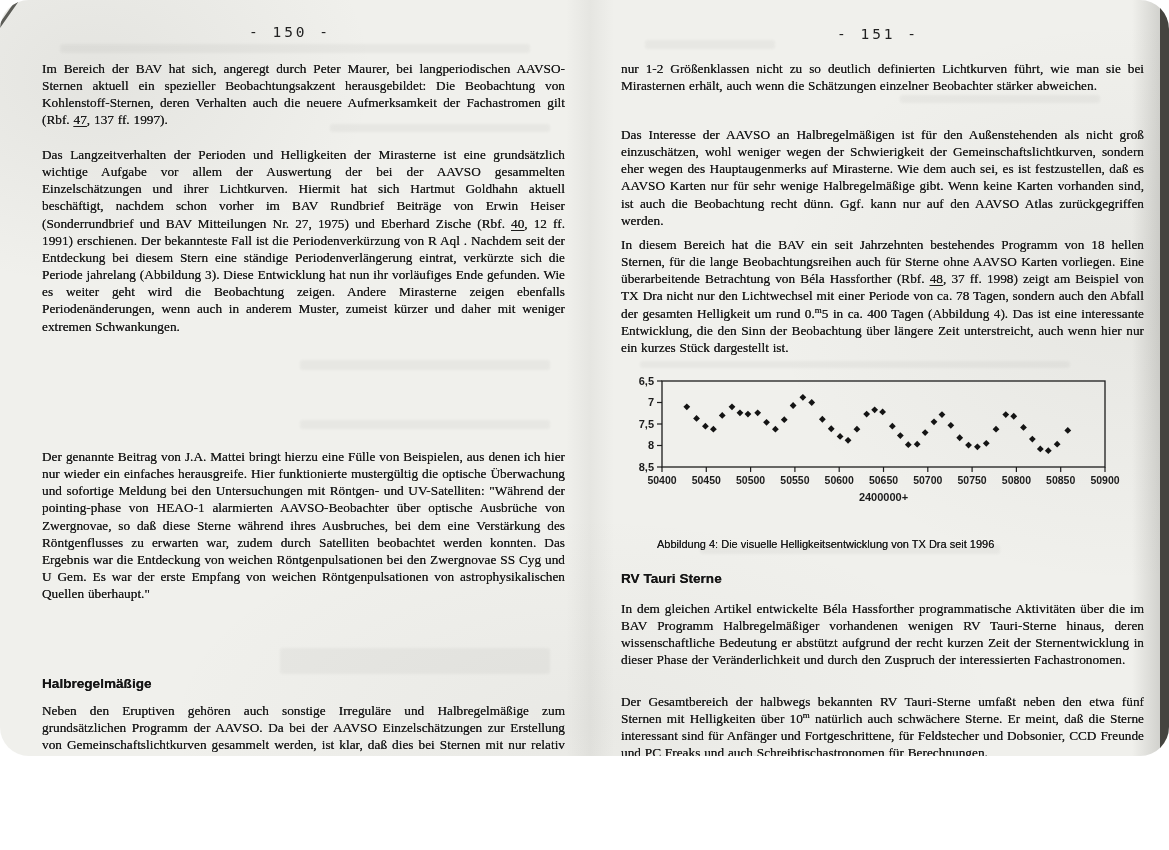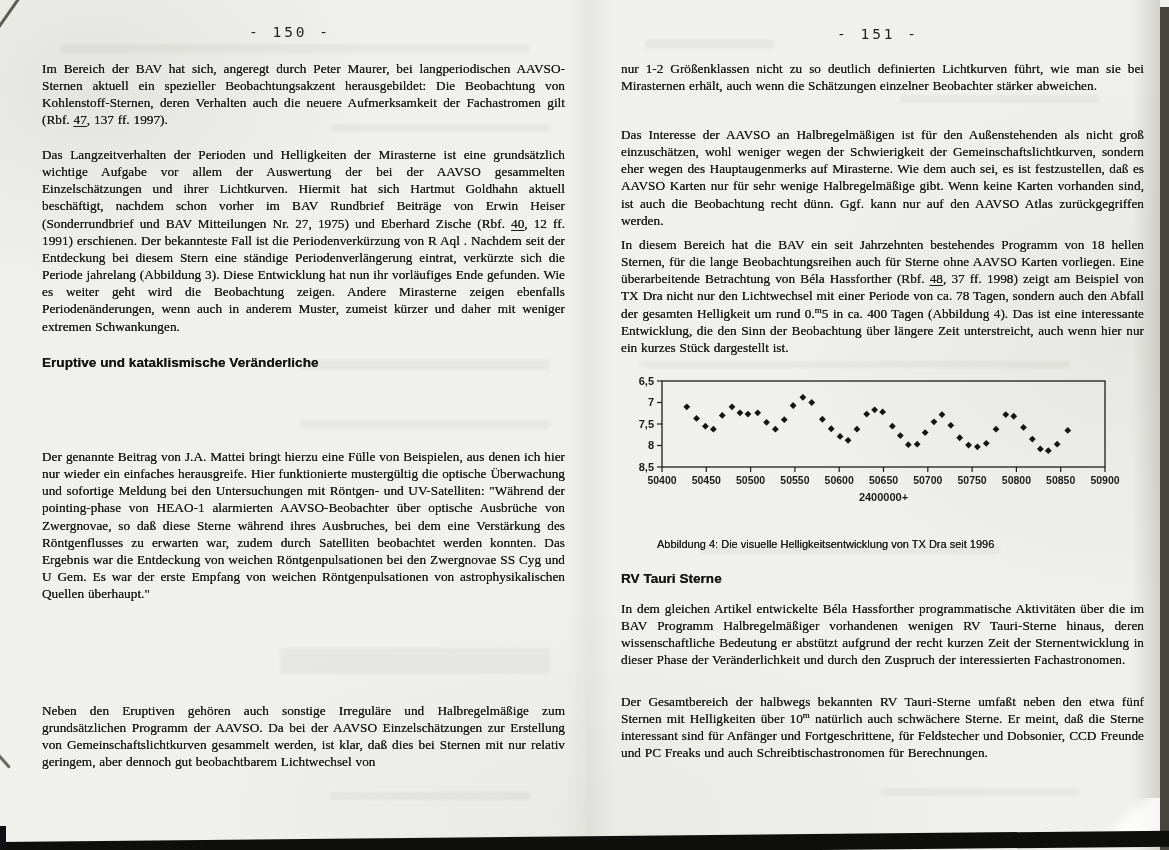--- a/index.html
+++ b/index.html
@@ -1,23 +1,23 @@
 <!DOCTYPE html>
 <html><head>
 <meta charset="utf-8">
 <style>
   html,body{margin:0;padding:0;}
   .scan{
-    position:relative;width:1169px;height:850px;overflow:hidden;
+    position:relative;width:1169px;height:756px;overflow:hidden;
     background:
       radial-gradient(ellipse 400px 300px at 8% 10%, rgba(120,120,115,0.10), transparent 70%),
       radial-gradient(ellipse 500px 400px at 96% 40%, rgba(120,120,115,0.08), transparent 70%),
       radial-gradient(ellipse 600px 300px at 50% 96%, rgba(120,120,115,0.06), transparent 70%),
       #f0f0ec;
-    font-family:"Liberation Sans", sans-serif;color:#1b1b1b;
+    font-family:"Liberation Sans", sans-serif;color:#1b1b1b;border-radius:29px;
   }
   .gutter{position:absolute;left:566px;top:0;width:48px;height:100%;
     background:linear-gradient(90deg, transparent, rgba(90,90,85,0.07) 50%, transparent);}
   .pagenum{position:absolute;font-family:"DejaVu Sans Mono", monospace;font-size:14.5px;
     letter-spacing:3px;text-align:center;color:#222;}
   .body-p{position:absolute;font-size:13.3px;line-height:17.15px;text-align:justify;
     color:#1b1b1b;text-shadow:0 0 .35px #2a2a2a;word-spacing:0.5px;margin:0;font-family:Liberation Serif, serif;}
   .hd{position:absolute;font-size:13.6px;font-weight:700;color:#151515;
     text-shadow:0 0 .4px #2a2a2a;margin:0;}
   .lp{left:42px;width:523px;}
@@ -60,26 +60,26 @@
   <div class="ghost" style="top:361px;left:640px;width:430px;height:7px;"></div>
   <div class="ghost" style="top:545px;left:700px;width:300px;height:9px;"></div>
   <div class="ghost" style="top:788px;left:880px;width:200px;height:8px;"></div>
 
   <div class="pagenum" style="top:24px;left:230px;width:120px;">- 150 -</div>
 
   <p class="body-p lp" style="top:60px;"><span>Im Bereich der BAV  hat sich, angeregt durch Peter Maurer, bei langperiodischen AAVSO-Sternen aktuell ein spezieller Beobachtungsakzent herausgebildet: Die Beobachtung von Kohlenstoff-Sternen, deren Verhalten auch die neuere Aufmerksamkeit der Fachastromen gilt (Rbf. </span><span class="u">47</span><span>, 137 ff. 1997).</span></p>
 
   <p class="body-p lp" style="top:146px;"><span>Das Langzeitverhalten der Perioden und Helligkeiten der Mirasterne ist eine grundsätzlich wichtige Aufgabe vor allem der Auswertung der bei der AAVSO gesammelten Einzelschätzungen und ihrer Lichtkurven. Hiermit hat sich Hartmut Goldhahn aktuell beschäftigt, nachdem schon vorher im BAV Rundbrief Beiträge von Erwin Heiser (Sonderrundbrief und BAV Mitteilungen Nr. 27, 1975) und Eberhard Zische (Rbf. </span><span class="u">40</span><span>, 12 ff. 1991) erschienen. Der bekannteste Fall ist die Periodenverkürzung von R Aql . Nachdem seit der Entdeckung bei diesem Stern eine ständige Periodenverlängerung eintrat, verkürzte sich die Periode jahrelang (Abbildung 3). Diese Entwicklung hat nun ihr vorläufiges Ende gefunden. Wie es weiter geht wird die Beobachtung zeigen. Andere Mirasterne zeigen ebenfalls Periodenänderungen, wenn auch in anderem Muster, zumeist kürzer und daher mit weniger extremen Schwankungen.</span></p>
 
-  <h3 class="hd lp" style="top:355px;">Eruptive und kataklismische Veränderliche</h3>
 
 
   <p class="body-p lp" style="top:448px;">Der genannte Beitrag von J.A. Mattei bringt hierzu eine Fülle von Beispielen, aus denen ich hier nur wieder ein einfaches herausgreife. Hier funktionierte mustergültig die optische Überwachung und sofortige Meldung bei den Untersuchungen mit Röntgen- und UV-Satelliten: "Während der pointing-phase von HEAO-1 alarmierten AAVSO-Beobachter über optische Ausbrüche von Zwergnovae, so daß diese Sterne während ihres Ausbruches, bei dem eine Verstärkung des Röntgenflusses zu erwarten war, zudem durch Satelliten beobachtet werden konnten. Das Ergebnis war die Entdeckung von weichen Röntgenpulsationen bei den Zwergnovae SS Cyg und U  Gem. Es war der erste Empfang von weichen Röntgenpulsationen von astrophysikalischen Quellen überhaupt."</p>
 
 
+  <h3 class="hd lp" style="top:676px;">Halbregelmäßige</h3>
 
   <p class="body-p lp" style="top:702px;">Neben den Eruptiven gehören auch sonstige Irreguläre und Halbregelmäßige zum grundsätzlichen Programm der AAVSO. Da bei der AAVSO Einzelschätzungen zur Erstellung von Gemeinschaftslichtkurven gesammelt werden, ist klar, daß dies bei Sternen mit nur relativ geringem, aber dennoch gut beobachtbarem Lichtwechsel von</p>
 
   <div class="pagenum" style="top:26px;left:818px;width:120px;">- 151 -</div>
 
   <p class="body-p rp" style="top:60px;">nur 1-2 Größenklassen nicht zu so deutlich definierten Lichtkurven führt, wie man sie bei Mirasternen erhält, auch wenn die Schätzungen einzelner Beobachter stärker abweichen.</p>
 
   <p class="body-p rp" style="top:126px;">Das Interesse der AAVSO an Halbregelmäßigen ist für den Außenstehenden als nicht groß einzuschätzen, wohl weniger wegen der Schwierigkeit der Gemeinschaftslichtkurven, sondern eher wegen des Hauptaugenmerks auf  Mirasterne. Wie dem auch sei, es ist festzustellen, daß es AAVSO Karten nur für sehr wenige Halbregelmäßige gibt. Wenn keine Karten vorhanden sind, ist auch die Beobachtung recht dünn. Ggf. kann nur auf den AAVSO Atlas zurückgegriffen werden.</p>
 
   <p class="body-p rp" style="top:236px;"><span>In diesem Bereich hat die BAV ein seit Jahrzehnten bestehendes Programm von 18 hellen Sternen, für die lange Beobachtungsreihen auch für Sterne ohne AAVSO Karten vorliegen. Eine überarbeitende Betrachtung von Béla Hassforther (Rbf. </span><span class="u">48</span><span>, 37 ff. 1998) zeigt am Beispiel von TX Dra nicht nur den Lichtwechsel mit einer Periode von ca. 78 Tagen, sondern auch den Abfall der gesamten Helligkeit um rund 0.</span><sup class="m">m</sup><span>5 in ca. 400 Tagen (Abbildung 4). Das ist eine interessante Entwicklung, die den Sinn der Beobachtung über längere Zeit unterstreicht, auch wenn hier nur ein kurzes Stück dargestellt ist.</span></p>

